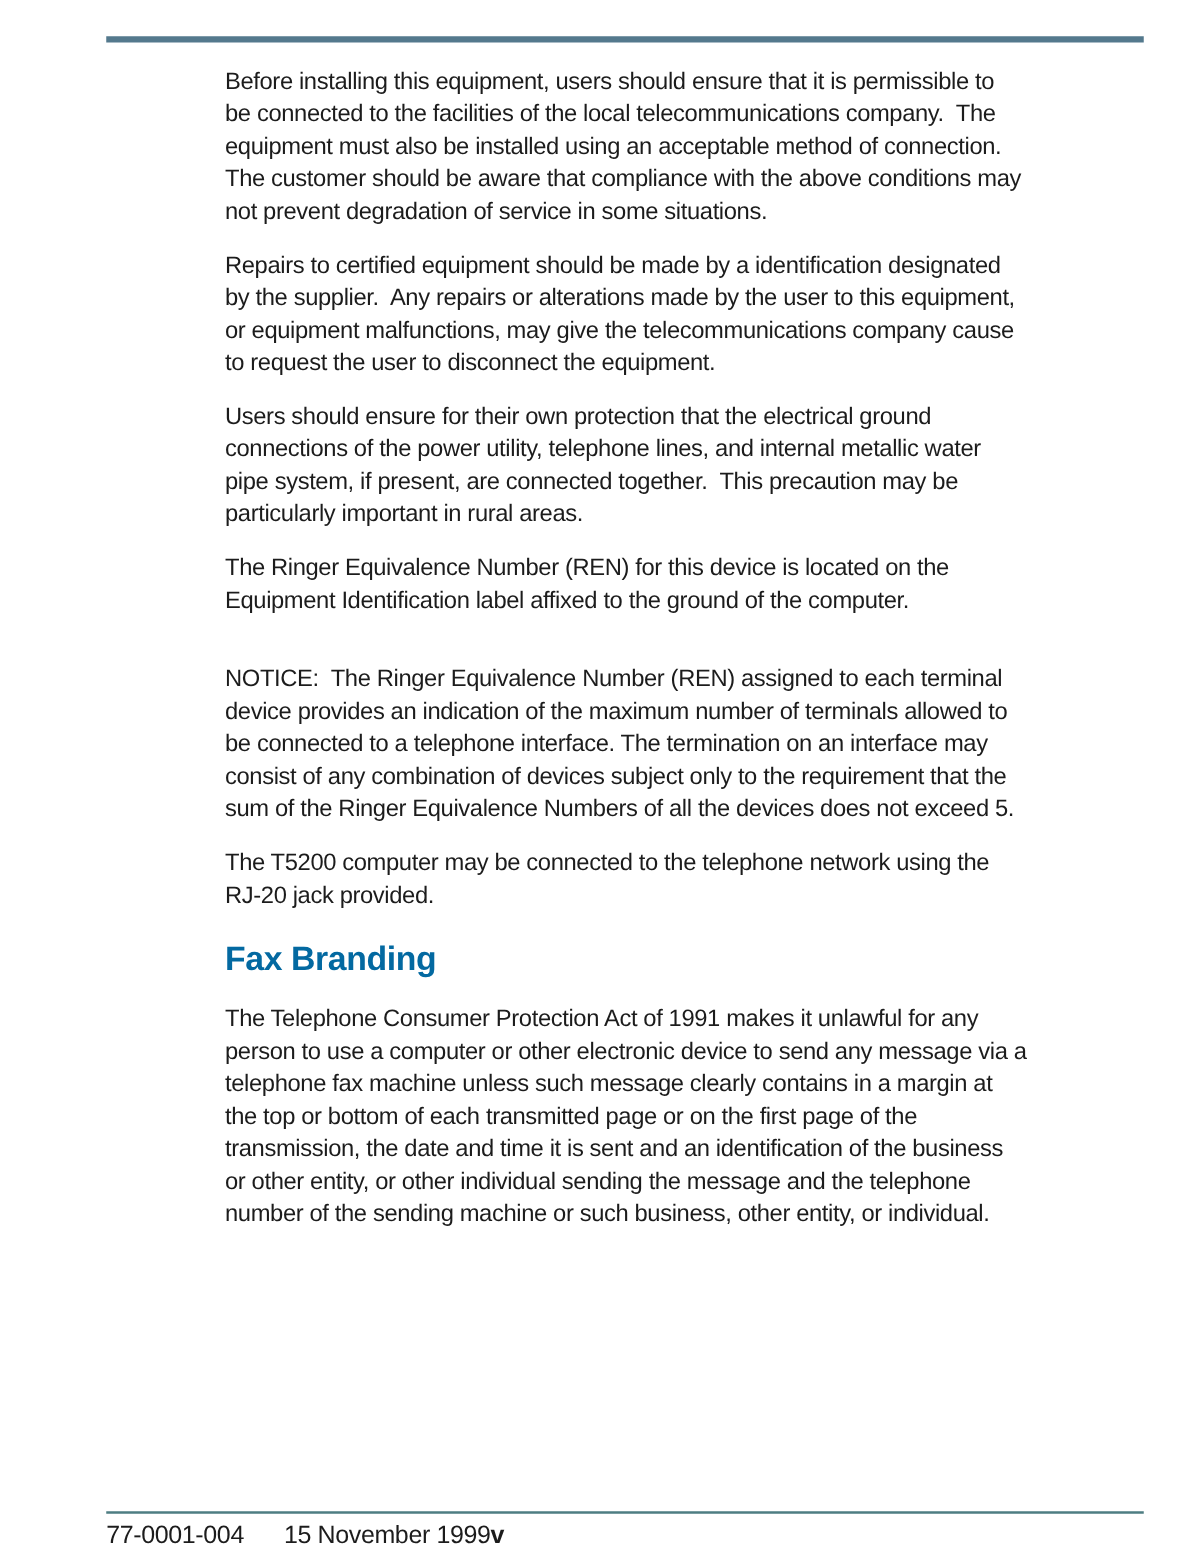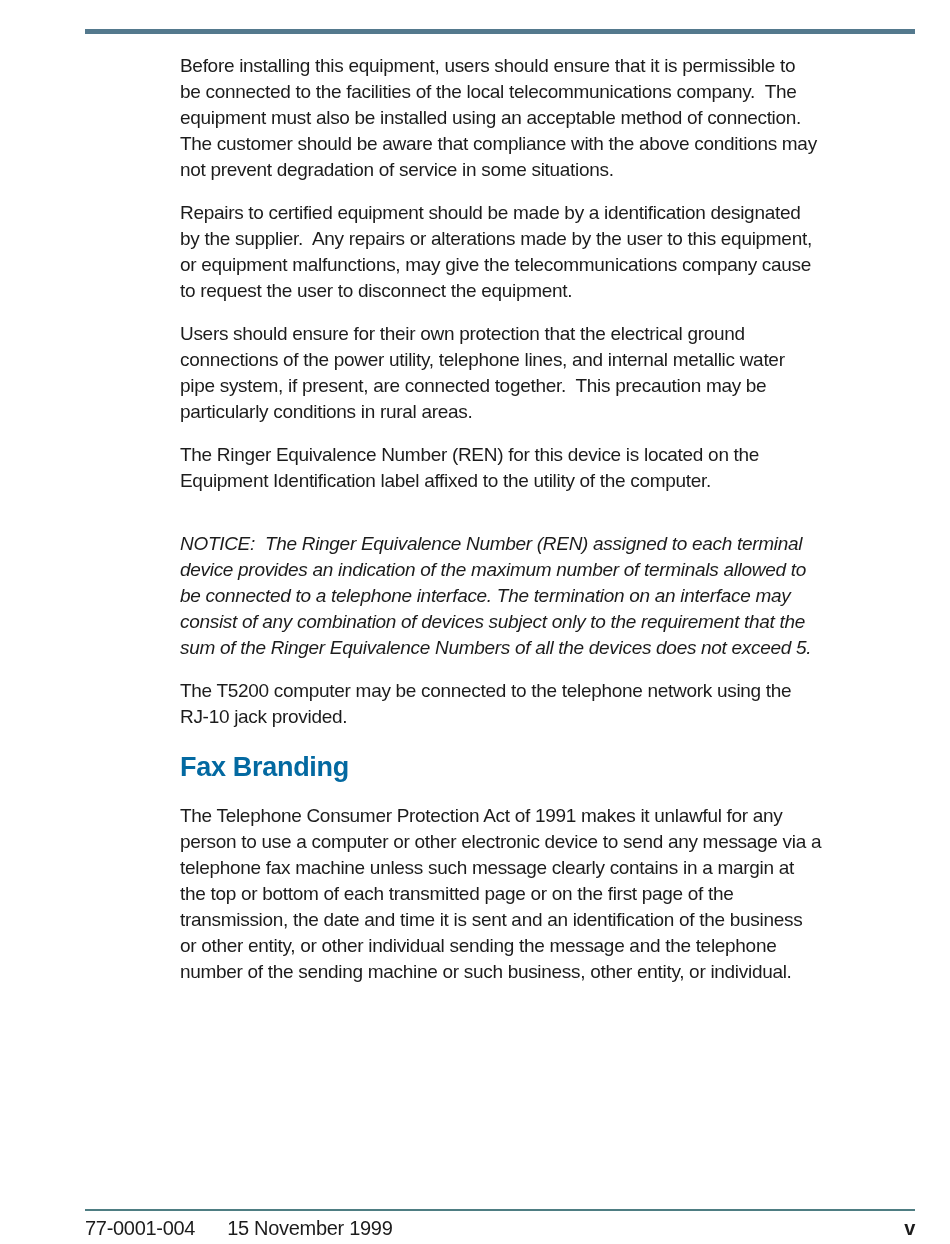--- a/index.html
+++ b/index.html
@@ -33,21 +33,20 @@
   }
   .para {
     font-size: 19px;
     line-height: 26px;
     letter-spacing: -0.3px;
     white-space: pre-wrap;
     margin: 0 0 17px 0;
   }
   .para.extra-gap-top {
     margin-top: 37px;
-    font-style: italic;
   }
   .section-heading {
     font-size: 27px;
     line-height: 34px;
     font-weight: bold;
     letter-spacing: -0.3px;
     margin: 20px 0 19px 0;
     color: #0369a1;
   }
   .watermark {
@@ -69,21 +68,21 @@
     width: 830px;
     height: 2px;
     background: #4e7d82;
   }
   .footer {
     position: absolute;
     left: 85px;
     top: 1215px;
     width: 830px;
     display: flex;
-    justify-content: space-between;
+    justify-content: flex-start;
     align-items: baseline;
     font-size: 20px;
     line-height: 26px;
     letter-spacing: -0.3px;
   }
   .footer .doc-number { margin-right: 32px; }
   .footer .page-number { font-weight: bold; }
 </style>
 </head>
 <body>
@@ -98,30 +97,30 @@
 equipment must also be installed using an acceptable method of connection.
 The customer should be aware that compliance with the above conditions may
 not prevent degradation of service in some situations.</p>
     <p class="para">Repairs to certified equipment should be made by a identification designated
 by the supplier.  Any repairs or alterations made by the user to this equipment,
 or equipment malfunctions, may give the telecommunications company cause
 to request the user to disconnect the equipment.</p>
     <p class="para">Users should ensure for their own protection that the electrical ground
 connections of the power utility, telephone lines, and internal metallic water
 pipe system, if present, are connected together.  This precaution may be
-particularly conditions in rural areas.</p>
+particularly important in rural areas.</p>
     <p class="para">The Ringer Equivalence Number (REN) for this device is located on the
-Equipment Identification label affixed to the utility of the computer.</p>
+Equipment Identification label affixed to the ground of the computer.</p>
     <p class="para extra-gap-top">NOTICE:  The Ringer Equivalence Number (REN) assigned to each terminal
 device provides an indication of the maximum number of terminals allowed to
 be connected to a telephone interface. The termination on an interface may
 consist of any combination of devices subject only to the requirement that the
 sum of the Ringer Equivalence Numbers of all the devices does not exceed 5.</p>
     <p class="para">The T5200 computer may be connected to the telephone network using the
-RJ-10 jack provided.</p>
+RJ-20 jack provided.</p>
     <h1 class="section-heading">Fax Branding</h1>
     <p class="para">The Telephone Consumer Protection Act of 1991 makes it unlawful for any
 person to use a computer or other electronic device to send any message via a
 telephone fax machine unless such message clearly contains in a margin at
 the top or bottom of each transmitted page or on the first page of the
 transmission, the date and time it is sent and an identification of the business
 or other entity, or other individual sending the message and the telephone
 number of the sending machine or such business, other entity, or individual.</p>
   </div>
 

